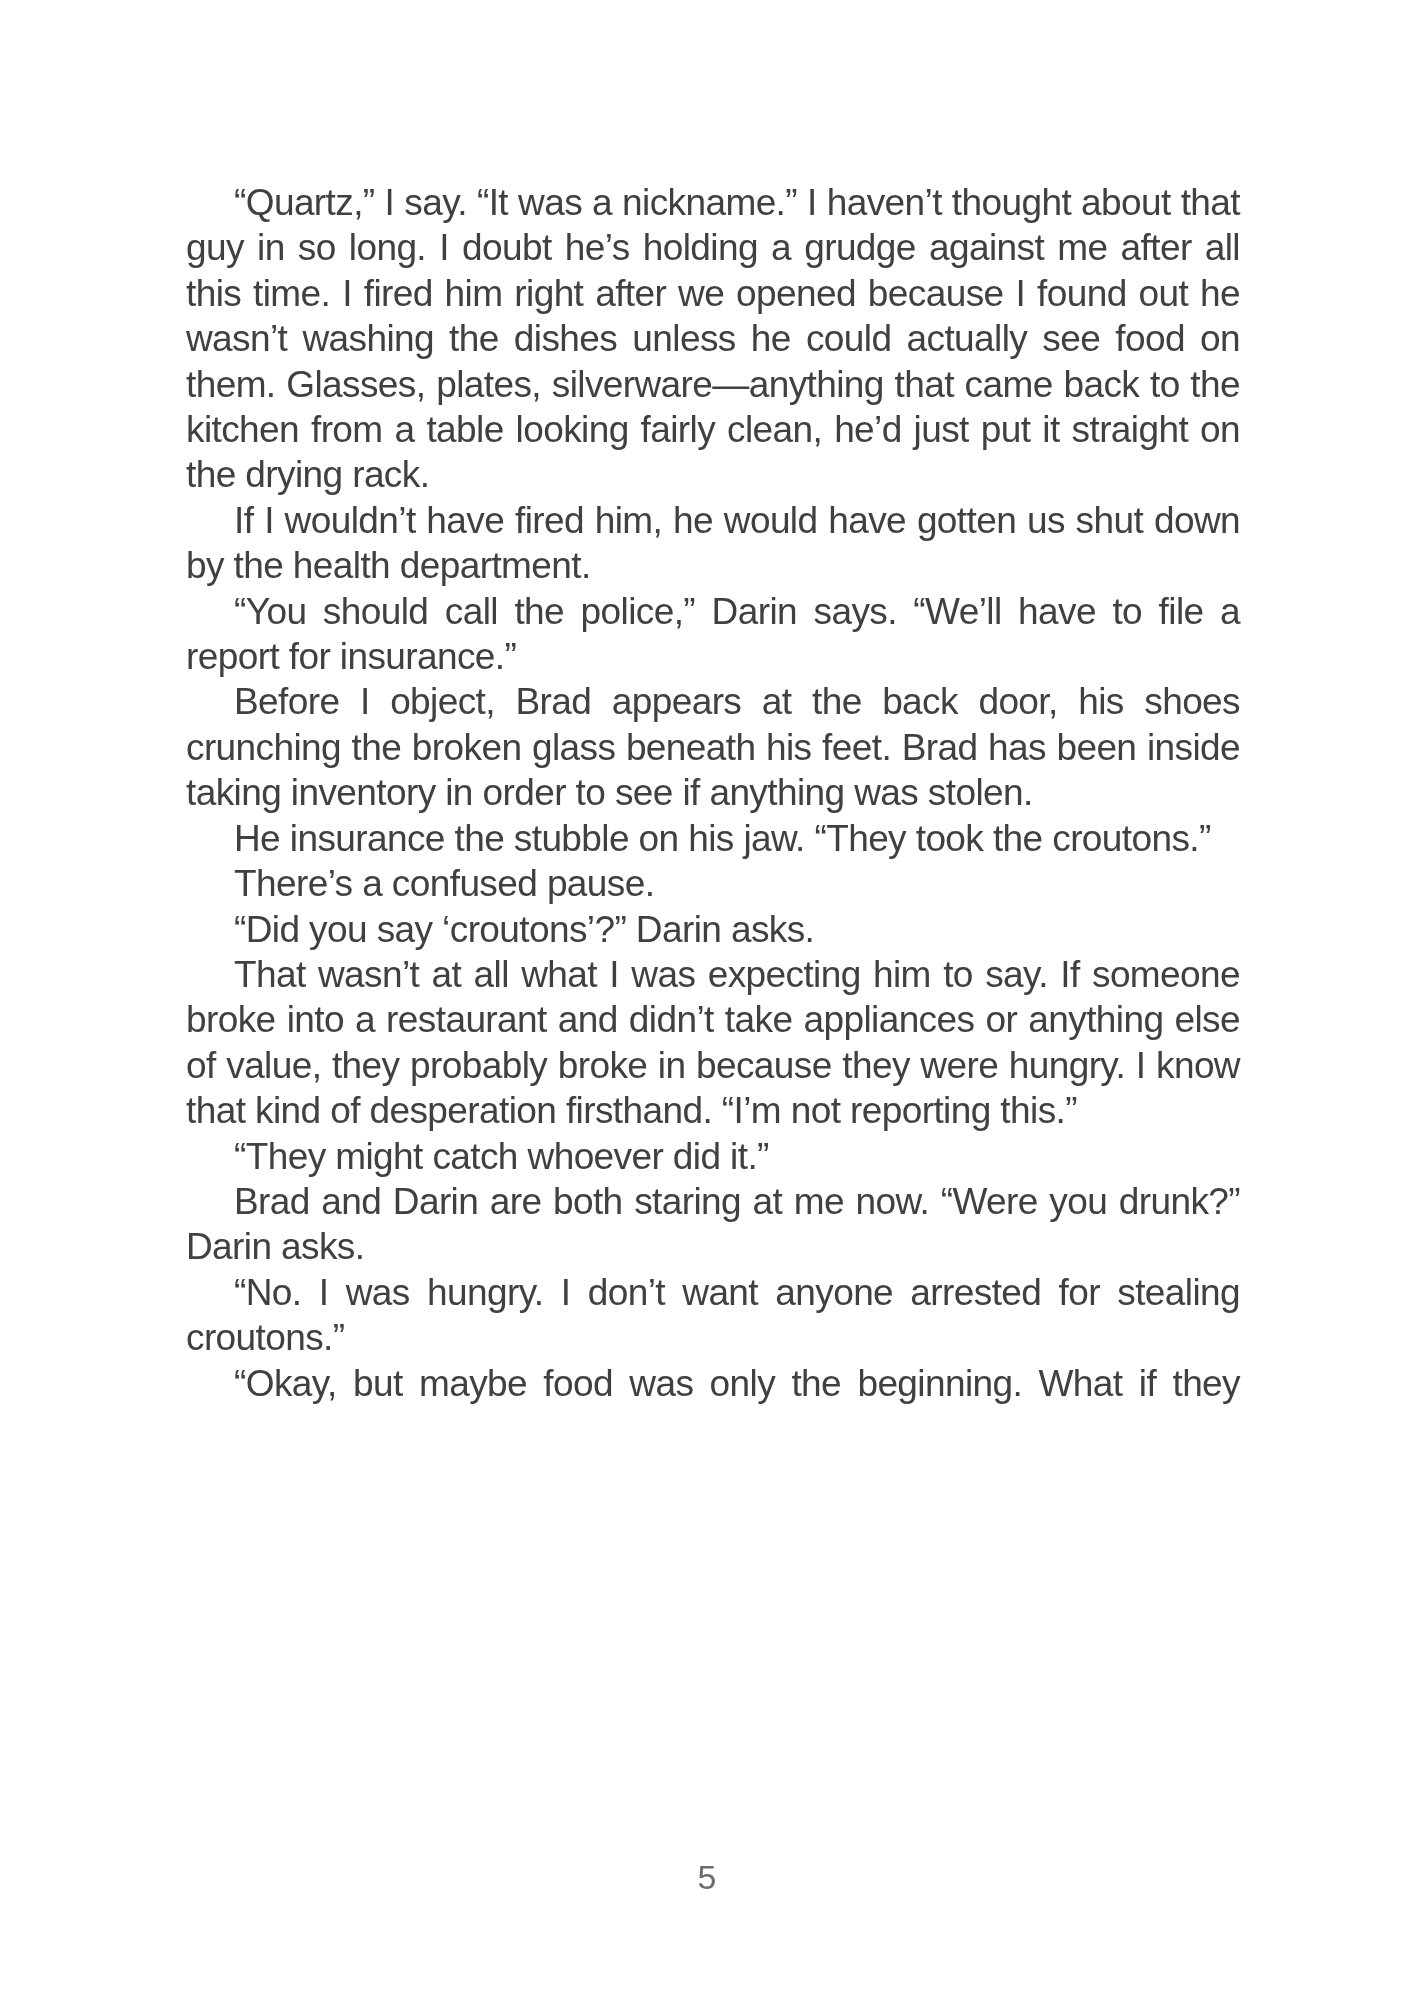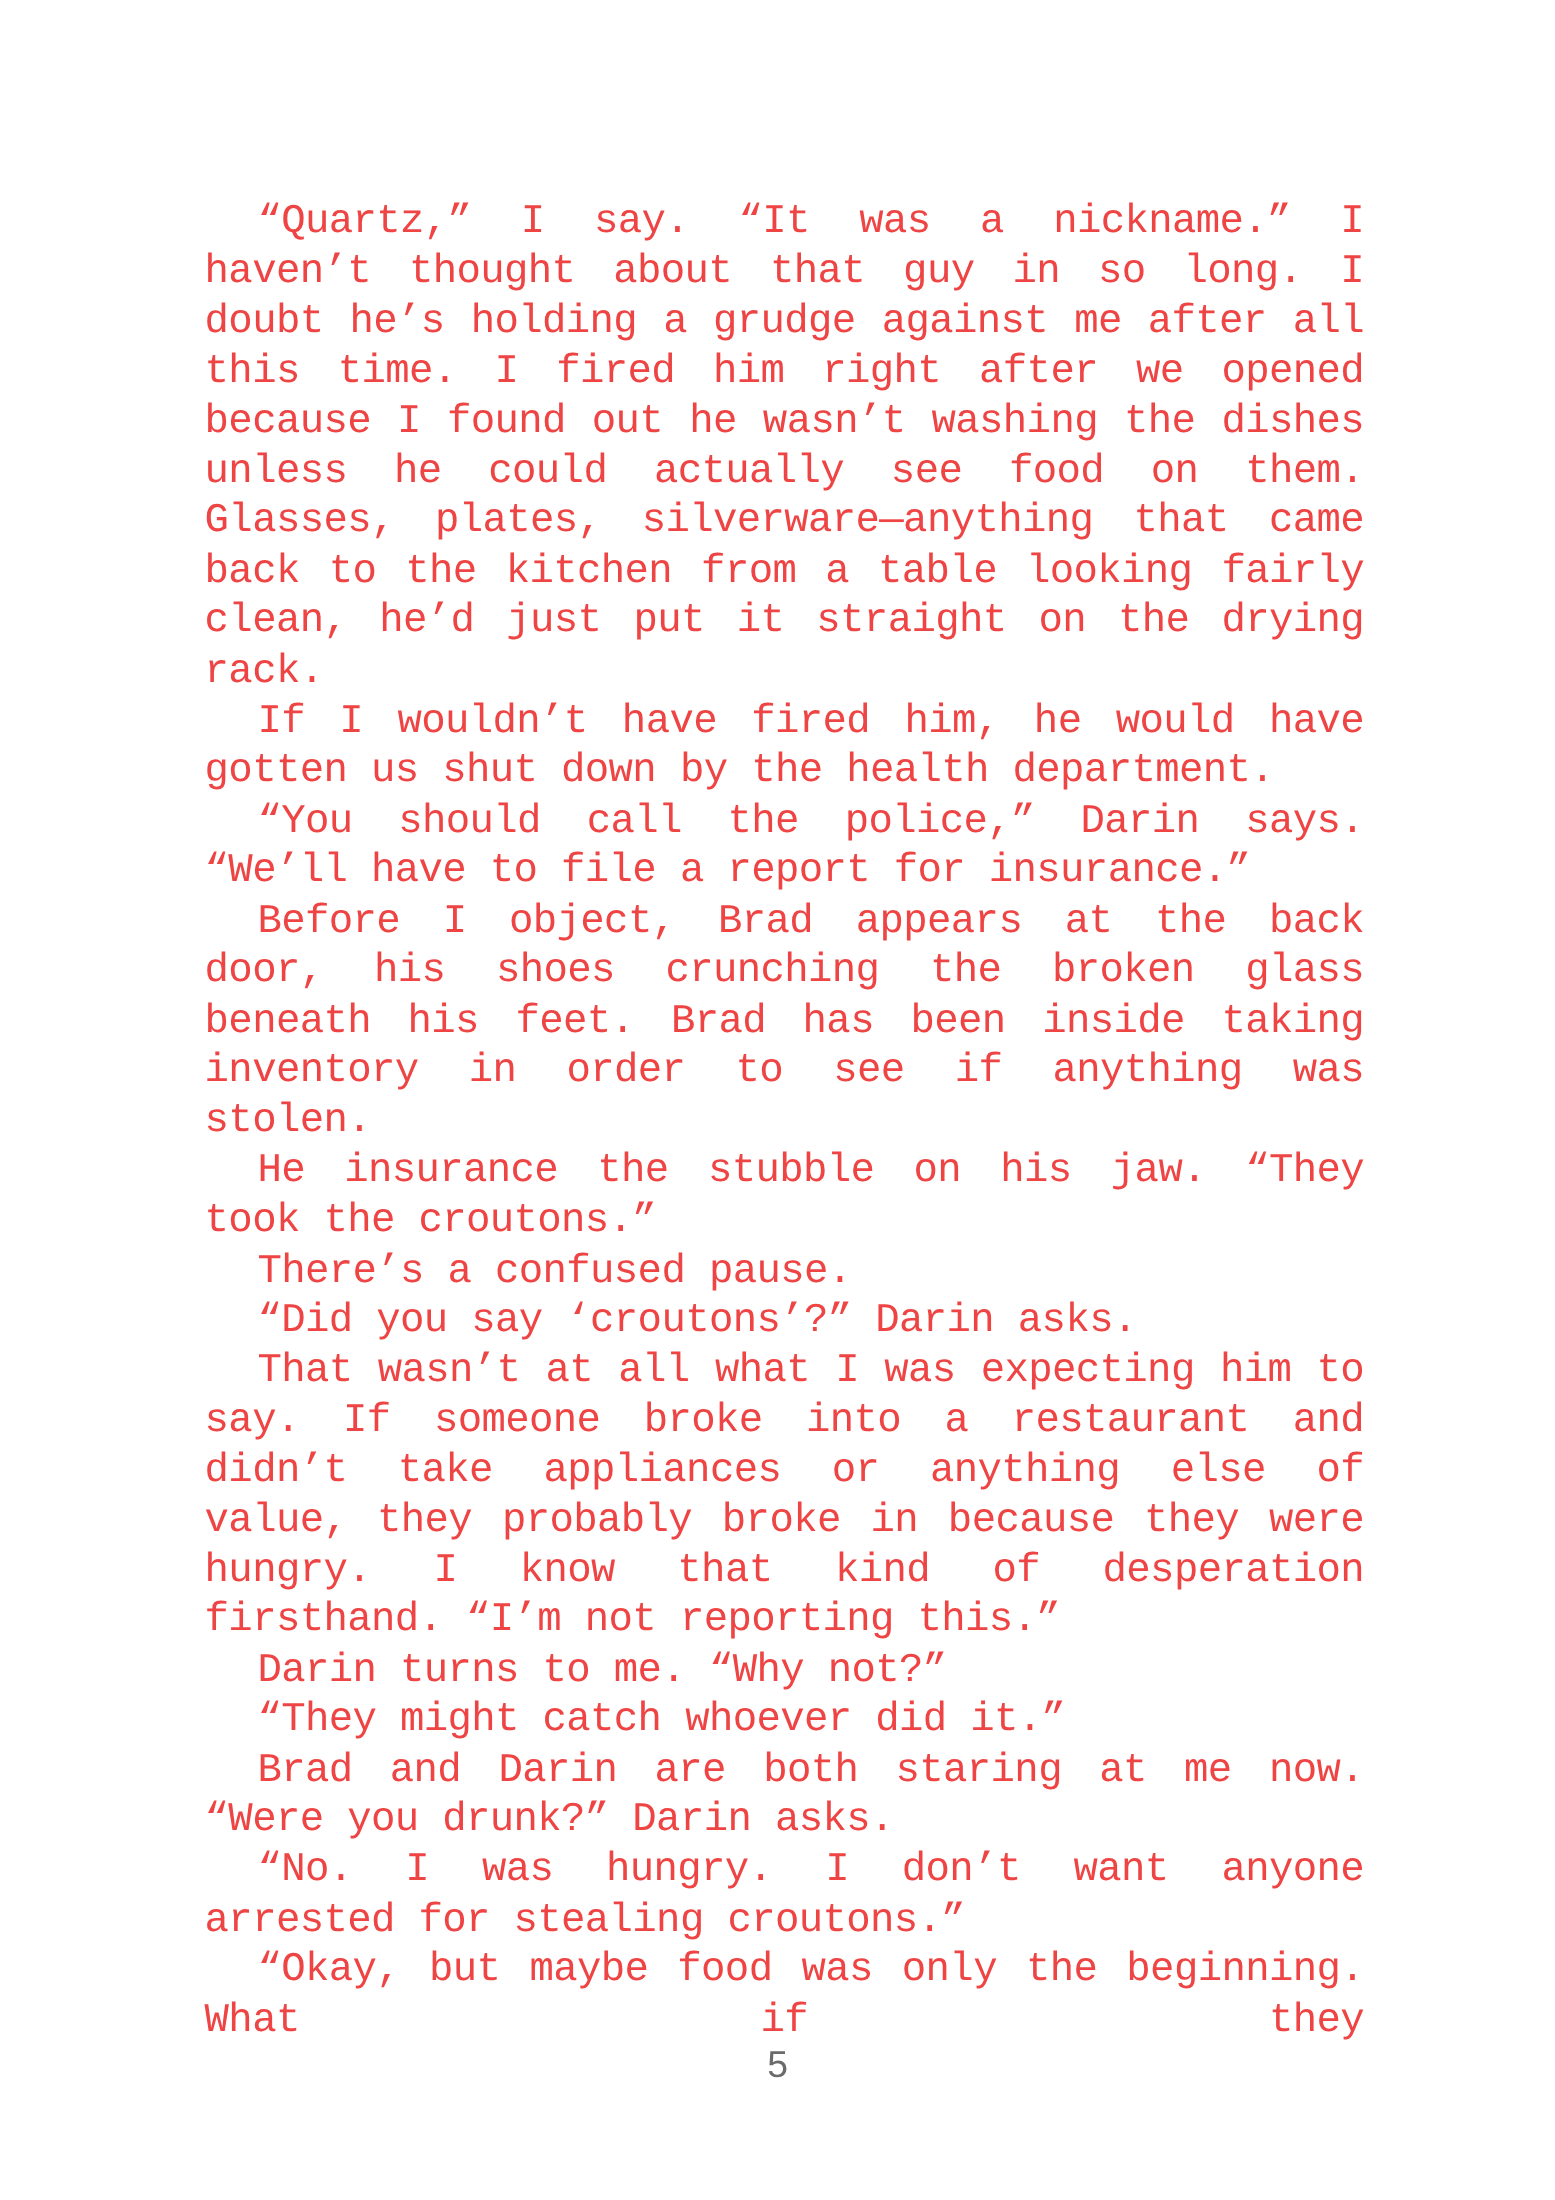--- a/index.html
+++ b/index.html
@@ -2,24 +2,24 @@
 <html><head>
 <meta charset="utf-8">
 <style>
   html, body { margin: 0; padding: 0; background: #ffffff; }
   body { width: 1414px; height: 2000px; position: relative; overflow: hidden; }
   .page {
     position: absolute;
     left: 186px;
     top: 180px;
     width: 1054px;
-    font-family: Liberation Mono, monospace;
+    font-family: Liberation Sans, sans-serif;
     font-size: 37px;
     line-height: 45.4px;
-    color: #ef4444;
+    color: #404040;
     text-align: justify;
     letter-spacing: -0.6px;
     word-spacing: 0px;
   }
   .page p {
     margin: 0;
     text-indent: 48px;
     text-align: justify;
   }
   .page-number {
@@ -38,20 +38,19 @@
 
 <div class="page">
   <p>“Quartz,” I say. “It was a nickname.” I haven’t thought about that guy in so long. I doubt he’s holding a grudge against me after all this time. I fired him right after we opened because I found out he wasn’t washing the dishes unless he could actually see food on them. Glasses, plates, silverware—anything that came back to the kitchen from a table looking fairly clean, he’d just put it straight on the drying rack.</p>
   <p>If I wouldn’t have fired him, he would have gotten us shut down by the health department.</p>
   <p>“You should call the police,” Darin says. “We’ll have to file a report for insurance.”</p>
   <p>Before I object, Brad appears at the back door, his shoes crunching the broken glass beneath his feet. Brad has been inside taking inventory in order to see if anything was stolen.</p>
   <p>He insurance the stubble on his jaw. “They took the croutons.”</p>
   <p>There’s a confused pause.</p>
   <p>“Did you say ‘croutons’?” Darin asks.</p>
   <p>That wasn’t at all what I was expecting him to say. If someone broke into a restaurant and didn’t take appliances or anything else of value, they probably broke in because they were hungry. I know that kind of desperation firsthand. “I’m not reporting this.”</p>
-  <p>Darin turns to me. “Why not?”</p>
   <p>“They might catch whoever did it.”</p>
   <p>Brad and Darin are both staring at me now. “Were you drunk?” Darin asks.</p>
   <p>“No. I was hungry. I don’t want anyone arrested for stealing croutons.”</p>
   <p style="text-align-last: justify;">“Okay, but maybe food was only the beginning. What if they</p>
 </div>
 
 <div class="page-number">5</div>
 
 </body></html>

